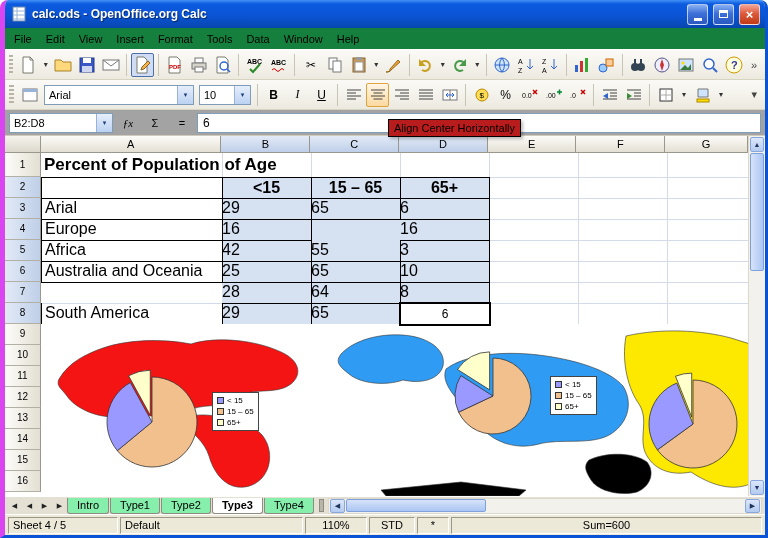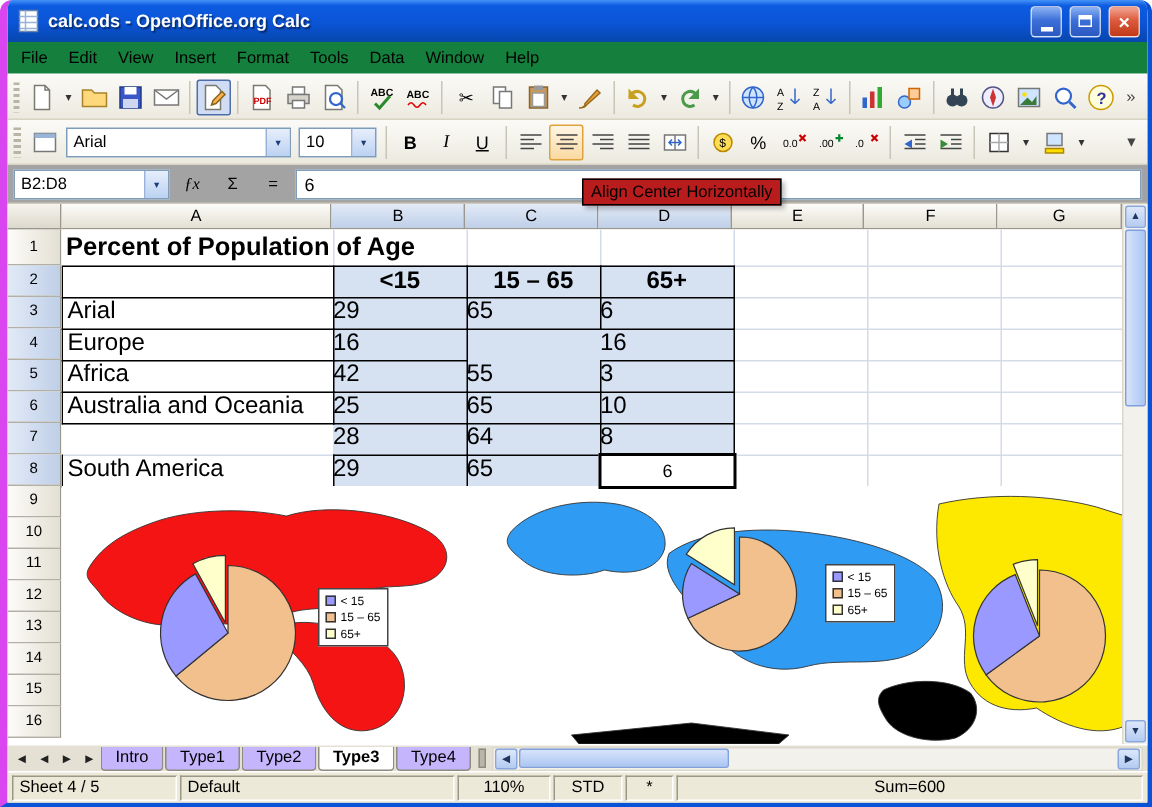--- a/index.html
+++ b/index.html
@@ -90,21 +90,21 @@
   .vscroll{position:absolute;right:0;top:0;width:17px;height:100%;box-sizing:border-box;background:#f3f1ec;
     border-left:1px solid #dcd8cc;display:flex;flex-direction:column;}
   .sb-btn{height:15px;margin:1px;box-sizing:border-box;background:linear-gradient(180deg,#dce7fb,#b4cbf0);
     border:1px solid #89a7dd;border-radius:2px;display:flex;align-items:center;justify-content:center;font-size:7px;color:#20365e;}
   .vthumb{height:118px;margin:0 1px;background:linear-gradient(90deg,#d7e3fa,#abc6f3);border:1px solid #7fa0dc;border-radius:2px;box-sizing:border-box;}
   .vtrack{flex:1;}
   
   .tabrow{height:18px;display:flex;align-items:center;background:#e4e0d4;border-top:1px solid #fff;
     padding:0 3px 0 2px;box-sizing:border-box;}
   .nav{width:15px;height:14px;display:flex;align-items:center;justify-content:center;font-size:7px;color:#222;}
-  .tab{padding:1px 9px 2px;margin-right:1px;background:#c4b5fd;border:1px solid #8e8b80;border-top:none;
+  .tab{padding:1px 9px 2px;margin-right:1px;background:#86efac;border:1px solid #8e8b80;border-top:none;
     border-radius:0 0 3px 3px;font-size:11px;white-space:nowrap;}
   .tab.active{background:#fff;font-weight:bold;}
   .tab-splitter{width:5px;height:13px;background:#b9b5a8;border:1px solid #8e8b80;margin:0 4px;box-sizing:border-box;}
   .hscroll{flex:1;height:16px;display:flex;align-items:center;background:#f3f1ec;border:1px solid #dcd8cc;box-sizing:border-box;}
   .hbtn{width:15px;height:14px;margin:0 1px;box-sizing:border-box;background:linear-gradient(180deg,#dce7fb,#b4cbf0);
     border:1px solid #89a7dd;border-radius:2px;display:flex;align-items:center;justify-content:center;font-size:7px;color:#20365e;}
   .hthumb{width:140px;height:13px;background:linear-gradient(180deg,#d7e3fa,#abc6f3);border:1px solid #7fa0dc;border-radius:2px;box-sizing:border-box;}
   .htrack{flex:1;}
   
   .statusbar{height:22px;display:flex;align-items:center;gap:2px;padding:2px 3px;background:#ece9d8;

